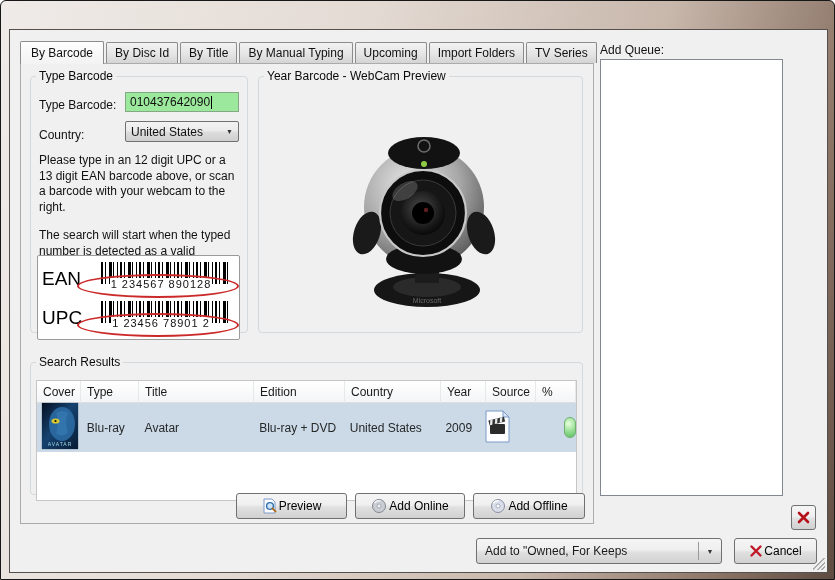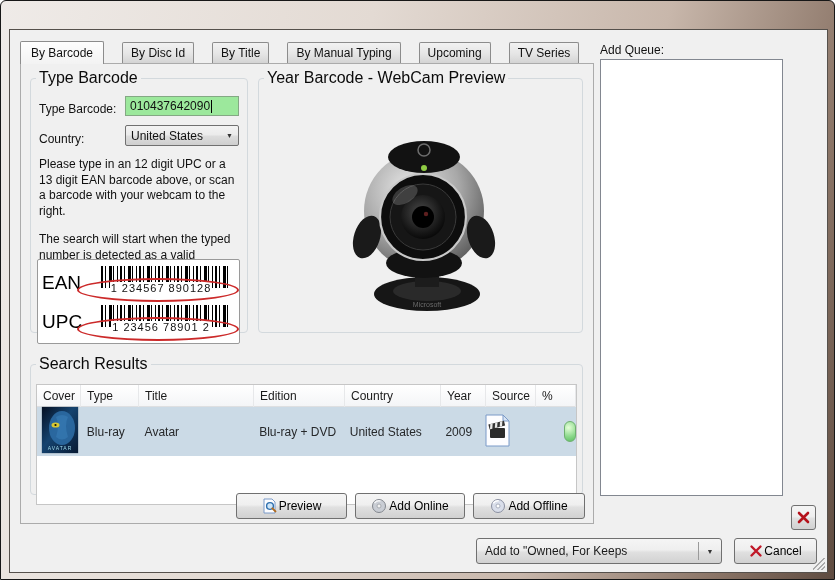--- a/index.html
+++ b/index.html
@@ -23,30 +23,30 @@
     background:linear-gradient(#F0A88E,#D9573F 45%,#B5321F 55%,#C8503C); }
   .glyph-min { width:9px; height:3px; background:#fff; border:1px solid #6b6b6b; margin-top:8px; }
   .glyph-max { width:9px; height:8px; border:2px solid #fff; outline:1px solid #6b6b6b; background:transparent; }
 
   
   .client { position:absolute; left:8px; top:28px; width:819px; height:544px;
     background:#F0F0F0; border:1px solid #55504b; }
 
   
   .tabstrip { position:absolute; left:10px; top:12px; height:21px; display:flex; align-items:flex-end; z-index:3; }
-  .tab { padding:3px 8px 3px; margin-right:18px; background:linear-gradient(#F2F2F2,#E5E5E5 55%,#D4D4D4);
+  .tab { padding:3px 8px 3px; margin-right:2px; background:linear-gradient(#F2F2F2,#E5E5E5 55%,#D4D4D4);
     border:1px solid #8C8C8C; border-bottom:none; border-radius:2px 2px 0 0; white-space:nowrap; cursor:default; }
   .tab.active { padding:4px 10px 4px; background:linear-gradient(#FEFEFE,#F3F3F3); position:relative; z-index:4; margin-bottom:-1px; }
 
   .tabpanel { position:absolute; left:10px; top:33px; width:574px; height:461px;
     background:#F0F0F0; border:1px solid #ABABAB; z-index:2; }
 
   
   fieldset.group { position:absolute; border:1px solid #D3D9DD; border-radius:4px; background:transparent; }
-  fieldset.group legend { font-size:16px; padding:0 3px; margin-left:5px; color:#0a0a0a; }
+  fieldset.group legend { font-size:12px; padding:0 3px; margin-left:5px; color:#0a0a0a; }
   .g1 { left:9px; top:5px; width:217px; height:264px; }
   .g2 { left:237px; top:5px; width:325px; height:264px; }
   .g3 { left:9px; top:279px; width:553px; height:140px;margin-top:12px; }
 
   
   .formrow { display:flex; align-items:flex-end; margin:9px 8px 0 8px; }
   .formrow label { width:86px; }
   .textinput { width:114px; height:20px; border:1px solid #84A884; background:#9CE89C;
     display:flex; align-items:center; padding:0 4px; }
   .caret { width:1px; height:13px; background:#000; margin-left:1px; }
@@ -158,20 +158,21 @@
   </div>
 
   <div class="client">
 
     <div class="tabstrip">
       <div class="tab active">By Barcode</div>
       <div class="tab">By Disc Id</div>
       <div class="tab">By Title</div>
       <div class="tab">By Manual Typing</div>
       <div class="tab">Upcoming</div>
+      <div class="tab">Import Folders</div>
       <div class="tab">TV Series</div>
     </div>
 
     <div class="tabpanel">
 
       <fieldset class="group g1">
         <legend>Type Barcode</legend>
         <div class="formrow">
           <label>Type Barcode:</label>
           <div class="textinput">

